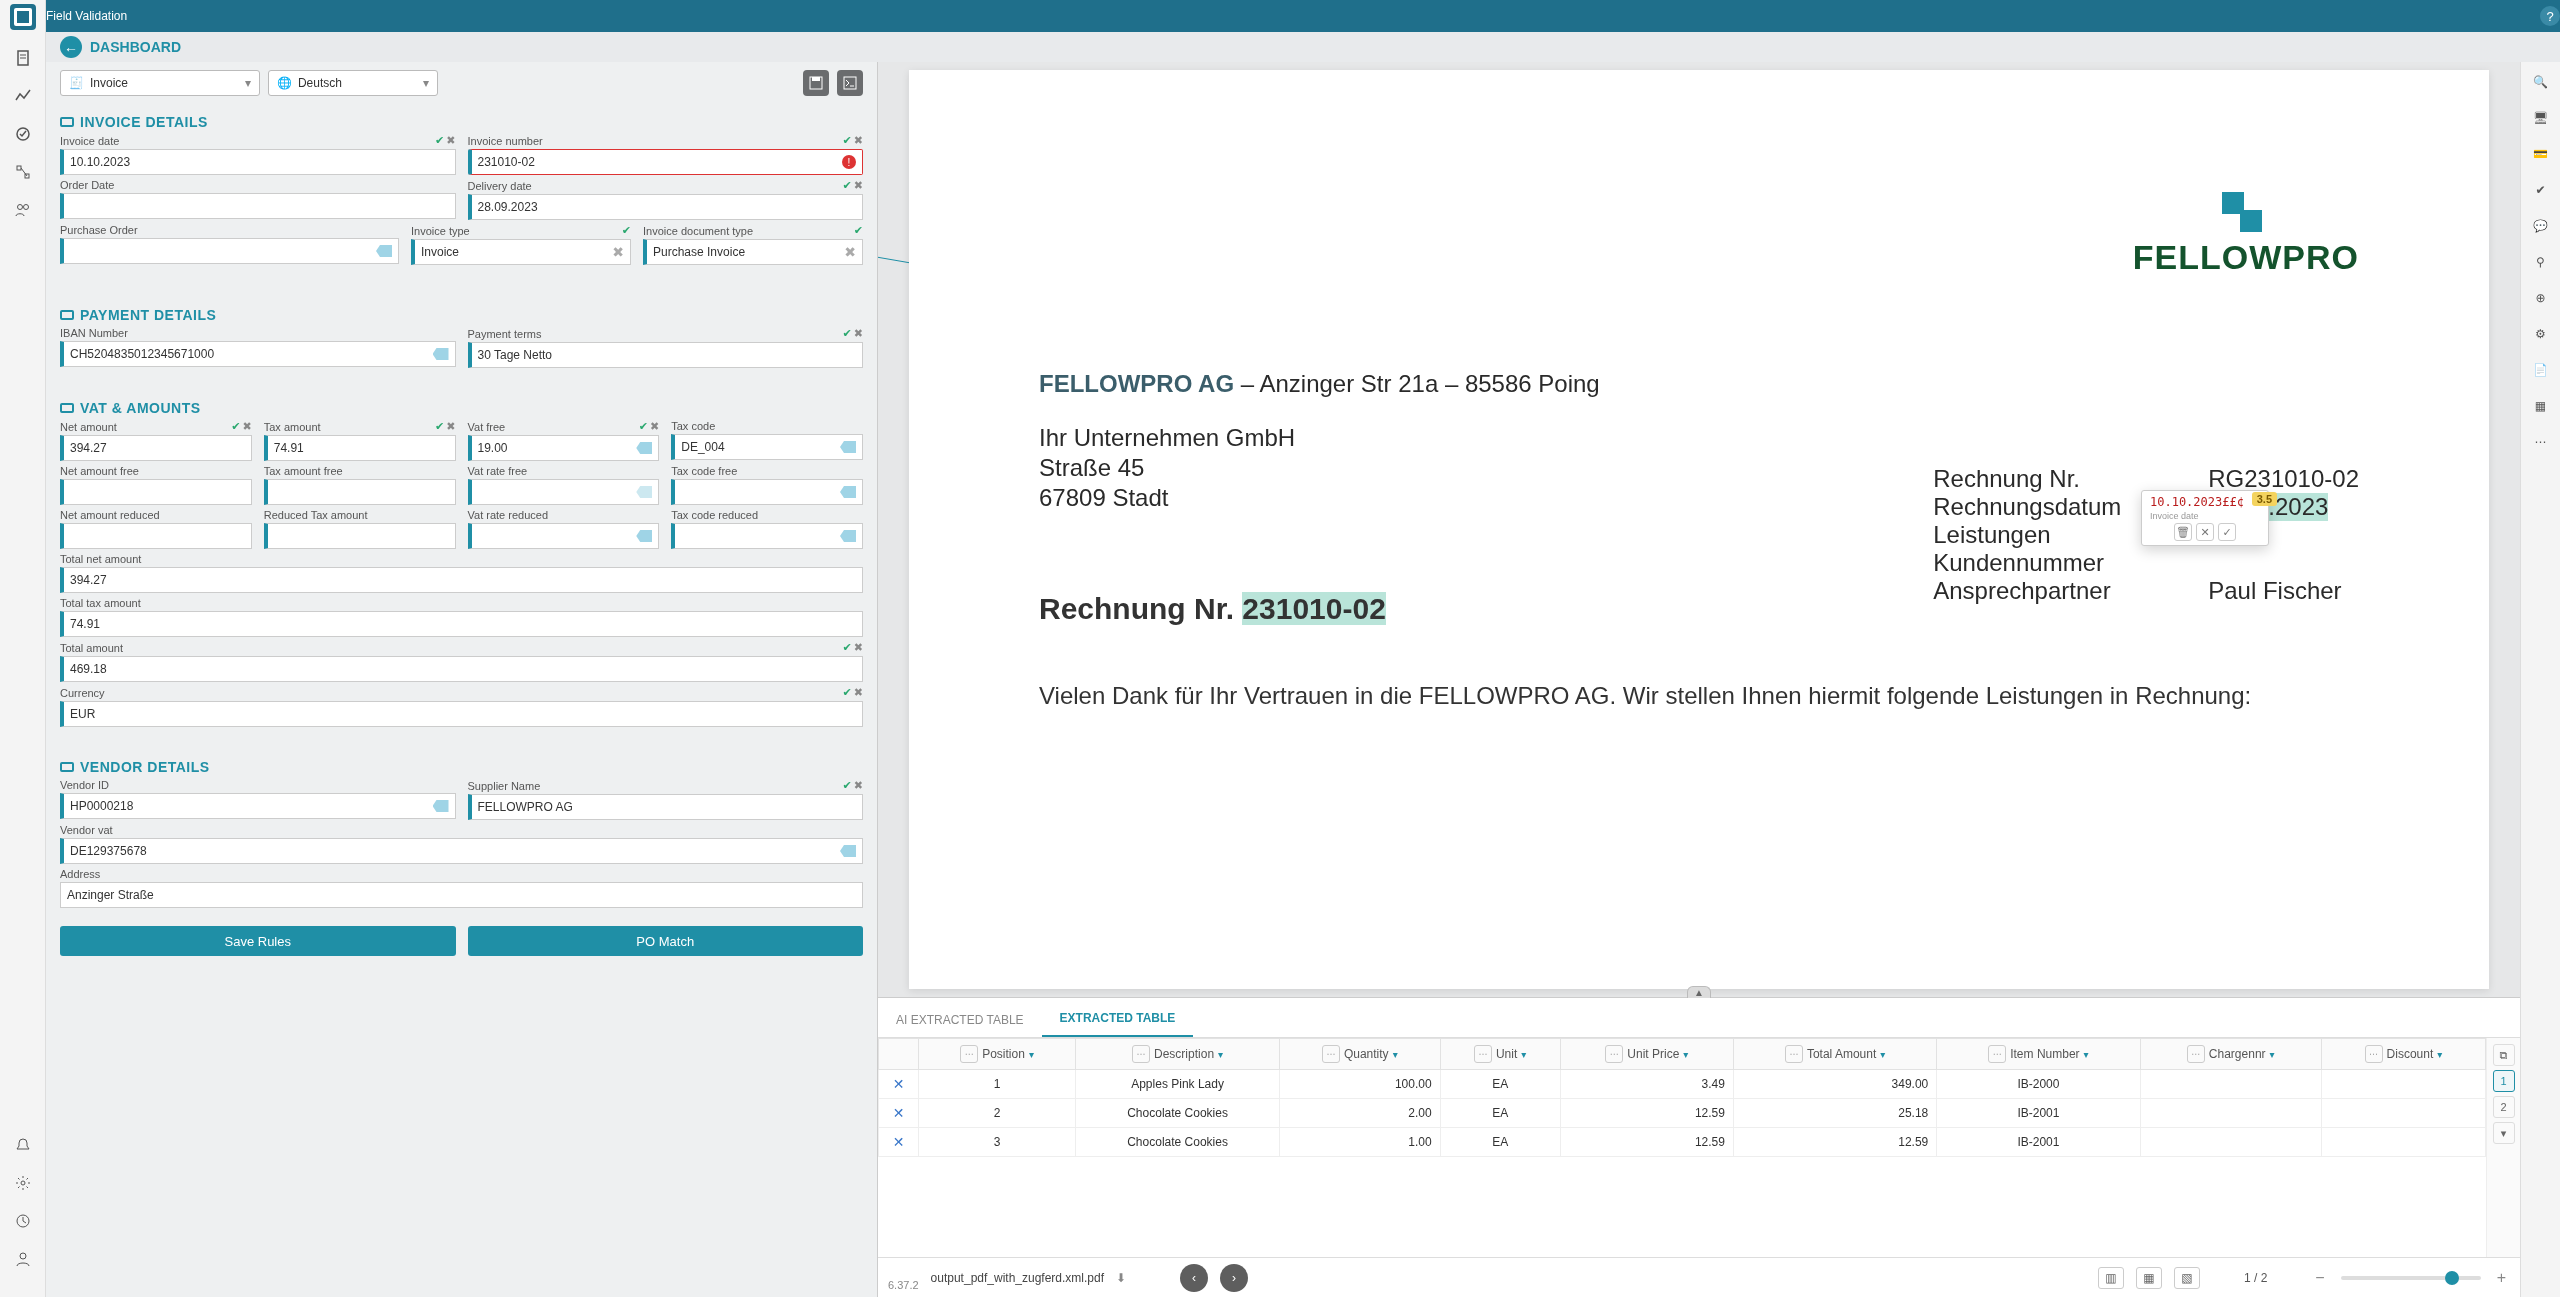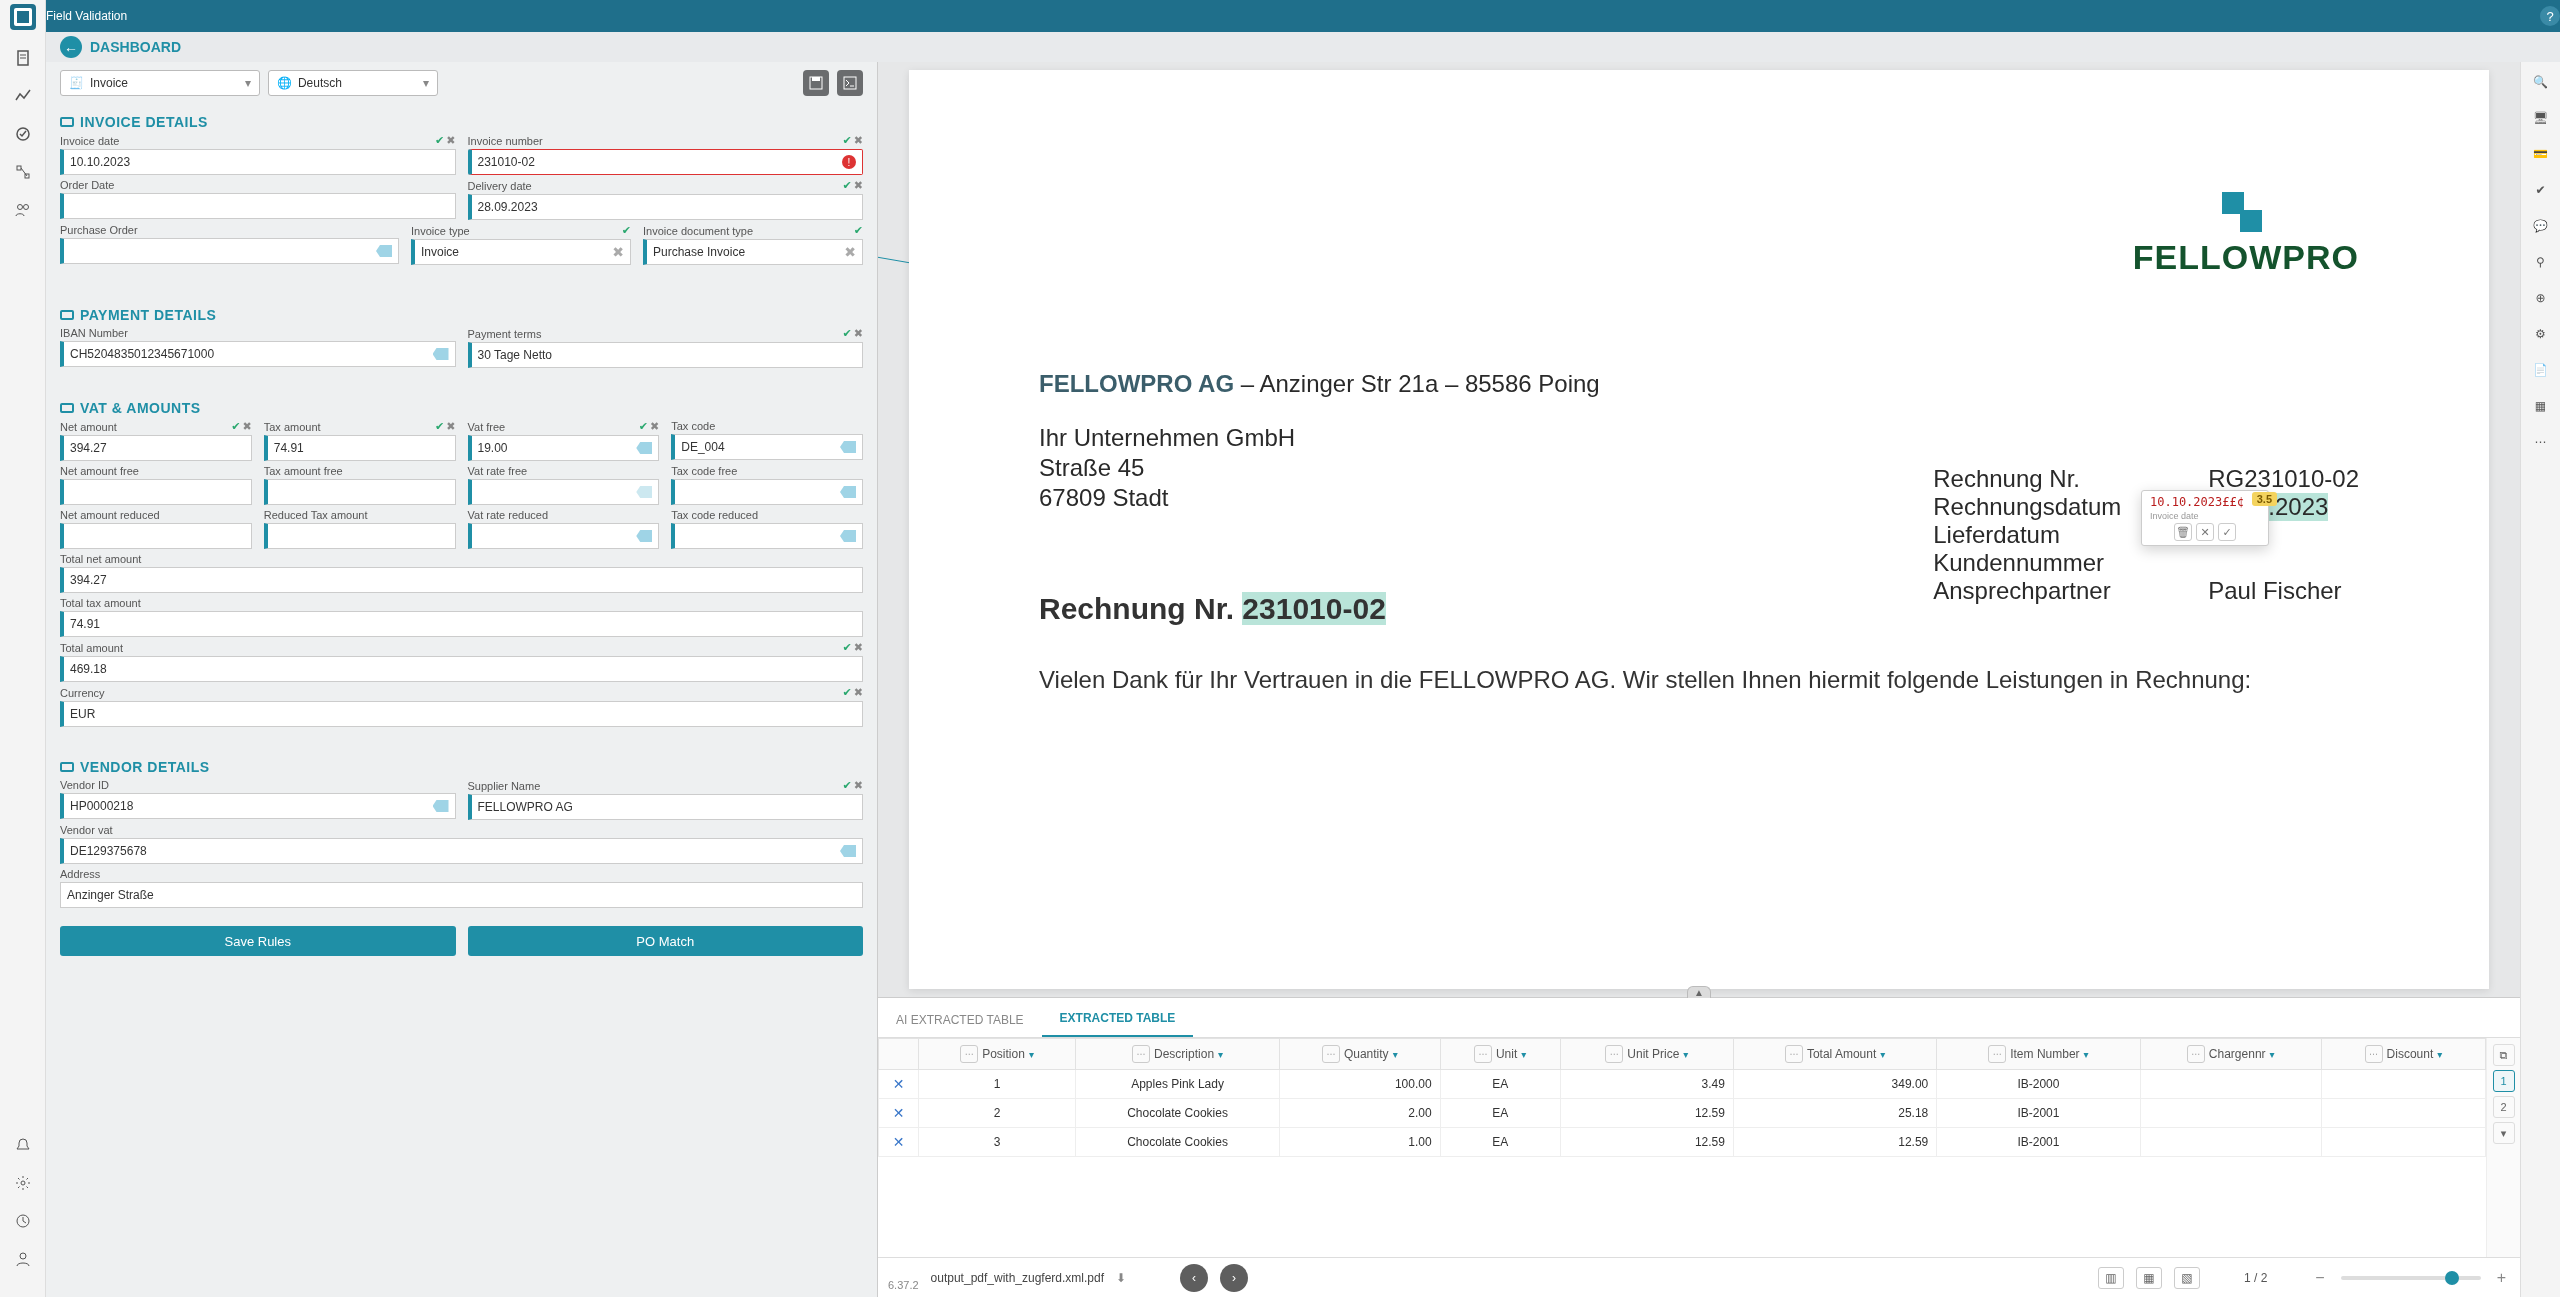--- a/index.html
+++ b/index.html
@@ -46,21 +46,21 @@
 .doc-logo-mark::after{content:'';position:absolute;width:22px;height:22px;background:#1f8fa6;right:0;bottom:0;}
 .doc-body{margin-top:220px;}
 .addr-line{font-size:24px;color:#2a2a2a;margin-bottom:2px;}
 .addr-line b{color:#3b5e6b;}
 .meta-table{position:absolute;right:130px;top:395px;font-size:24px;color:#2a2a2a;}
 .meta-row{display:flex;gap:40px;}
 .meta-row .k{width:235px;}
 .hl{background:#b9e4d9;}
 .doc-title{font-size:30px;font-weight:bold;margin-top:80px;}
 .doc-title .num{background:#b9e4d9;}
-.doc-intro{font-size:24px;margin-top:40px;}
+.doc-intro{font-size:24px;margin-top:56px;}
 .tooltip{position:absolute;right:220px;top:420px;background:#fff;border:1px solid #ccc;border-radius:3px;box-shadow:0 4px 14px rgba(0,0,0,0.18);padding:4px 8px;font-size:10px;color:#666;width:128px;}
 .tooltip .tt-val{font-family:monospace;font-size:12px;color:#b91c1c;}
 .tooltip .tt-lbl{font-size:9px;color:#999;margin:2px 0;}
 .tooltip .tt-btns{display:flex;gap:4px;justify-content:center;margin-top:2px;}
 .tooltip .tb{width:18px;height:18px;border:1px solid #ccc;border-radius:3px;display:flex;align-items:center;justify-content:center;font-size:11px;color:#777;cursor:pointer;}
 .score-badge{position:absolute;right:212px;top:422px;background:#f4d35e;color:#7a5a00;font-size:11px;font-weight:bold;padding:1px 5px;border-radius:3px;z-index:3;}
 svg.connector{position:absolute;left:0;top:0;pointer-events:none;}
 .right-rail{width:40px;background:#f4f4f4;border-left:1px solid #ddd;display:flex;flex-direction:column;align-items:center;padding-top:10px;gap:16px;}
 .table-panel{height:260px;background:#fff;border-top:1px solid #ccc;display:flex;flex-direction:column;position:relative;}
 .table-handle{position:absolute;left:50%;top:-12px;transform:translateX(-50%);width:24px;height:12px;background:#dcdcdc;border:1px solid #bbb;border-bottom:none;border-radius:6px 6px 0 0;display:flex;align-items:center;justify-content:center;font-size:10px;color:#666;cursor:ns-resize;}
@@ -554,21 +554,21 @@
             <div class="meta-table">
               <div class="meta-row">
                   <span class="k">Rechnung Nr.</span>
                   <span>RG231010-02</span>
                 </div>
               <div class="meta-row">
                   <span class="k">Rechnungsdatum</span>
                   <span class="hl">10.10.2023</span>
                 </div>
               <div class="meta-row">
-                  <span class="k">Lieferdatum</span>
+                  <span class="k">Leistungen</span>
                   <span></span>
                 </div>
               <div class="meta-row">
                   <span class="k">Kundennummer</span>
                   <span></span>
                 </div>
               <div class="meta-row">
                   <span class="k">Ansprechpartner</span>
                   <span>Paul Fischer</span>
                 </div>

